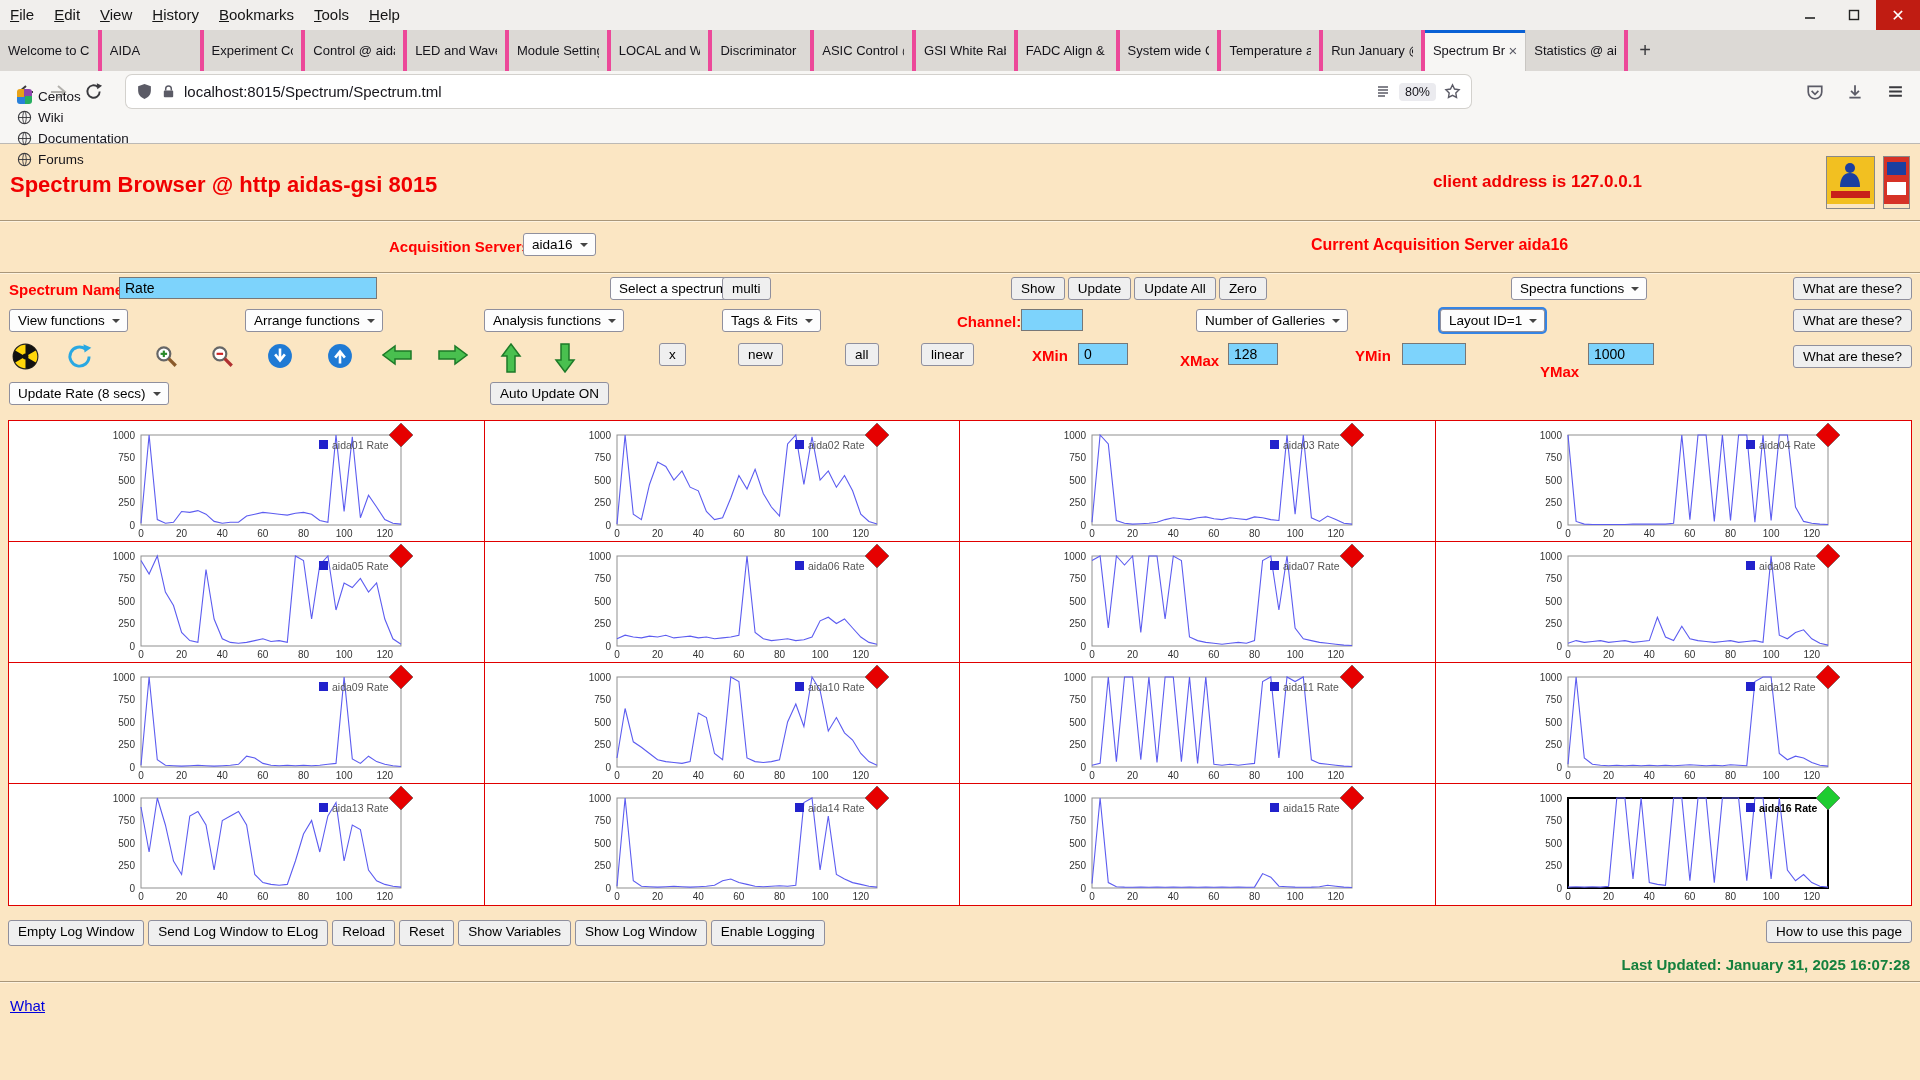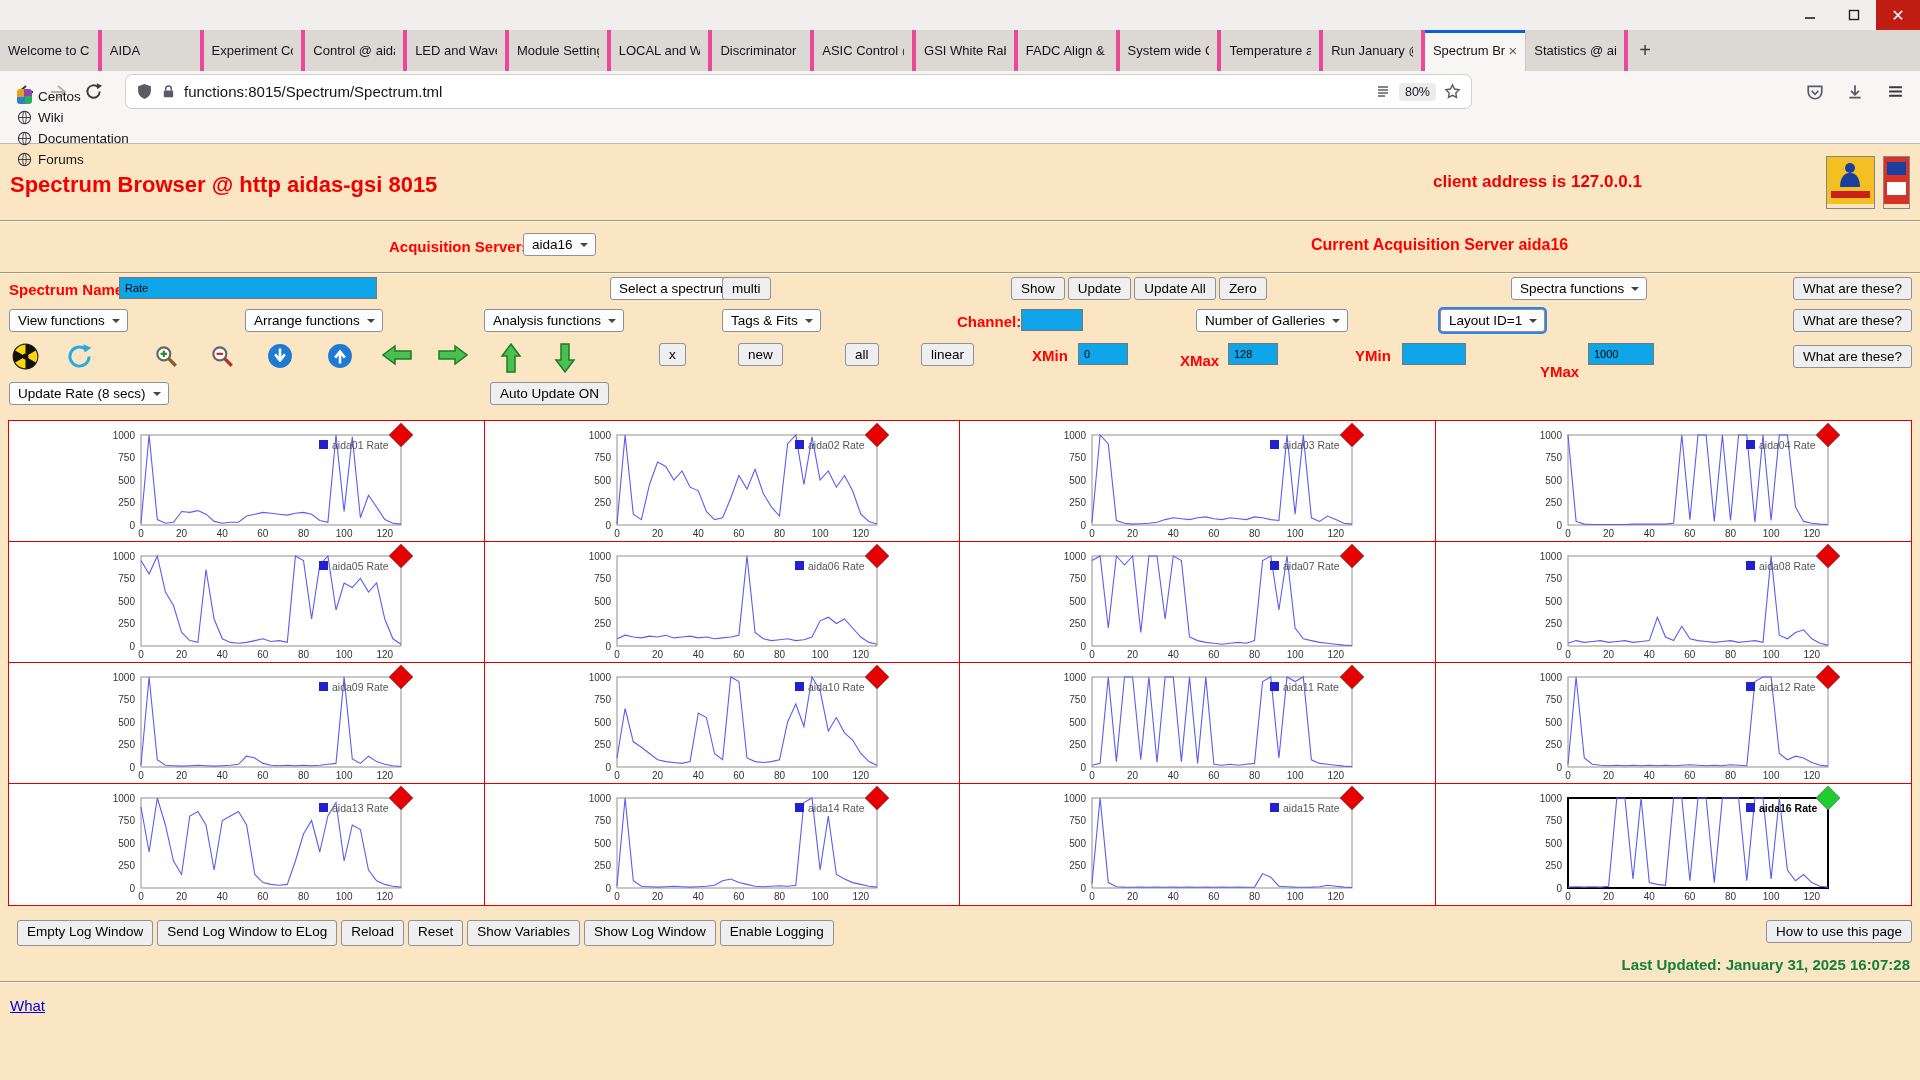--- a/index.html
+++ b/index.html
@@ -50,49 +50,58 @@
   .acq-sel { position:absolute; left:523px; top:11px; }
   .current-server { position:absolute; left:1311px; top:14px; font-size:16px; }
 
   .ctl-row { position:relative; height:32px; }
   .ctl-row .abs { position:absolute; top:3px; }
 
   .btn { display:inline-block; font-size:13.5px; padding:3px 9px; background:#efefef; border:1px solid #8f8f9d; border-radius:3px; color:#000; white-space:nowrap; }
   .sel { display:inline-block; font-size:13.5px; padding:3px 22px 3px 8px; background:#fdfdfd; border:1px solid #8f8f9d; border-radius:3px; position:relative; white-space:nowrap; }
   .sel::after { content:""; position:absolute; right:7px; top:50%; margin-top:-2px; border:4px solid transparent; border-top-color:#444; }
   .sel-focused { box-shadow:0 0 0 2px #3584e4; }
-  .txt { font-size:11px; padding:2px 5px; border:1px solid #777; background:#0ea5e9; height:22px; font-family:"Liberation Sans",sans-serif; }
+  .txt { font-size:14px; padding:2px 5px; border:1px solid #777; background:#7dd3fc; height:22px; font-family:"Liberation Sans",sans-serif; }
 
   .icon-row { position:relative; height:42px; }
   .icon-row .abs { position:absolute; top:5px; }
   .tool-icon { display:inline-flex; align-items:center; justify-content:center; }
 
   .row4 { position:relative; height:32px; }
 
   
   .grid { margin:8px 8px 0 8px; display:grid; grid-template-columns:repeat(4,1fr); border:1px solid #e00000; background:#ffffff; }
   .cell { height:121px; padding:2px 0 0 86px; background:#ffffff; border-right:1px solid #e00000; border-bottom:1px solid #e00000; }
   .cell:nth-child(4n) { border-right:none; }
   .cell:nth-child(n+13) { border-bottom:none; }
   .tk { font:10px "Liberation Sans",sans-serif; fill:#333; }
   .lg { font:10.5px "Liberation Sans",sans-serif; fill:#555; }
   .lg.sel { fill:#000; font-weight:bold; }
 
-  .footer-row { position:relative; margin-top:14px; padding-left:17px; display:flex; gap:4px; height:26px; }
+  .footer-row { position:relative; margin-top:14px; padding-left:8px; display:flex; gap:4px; height:26px; }
   .howto { position:absolute; right:8px; top:0; }
   .last-updated { text-align:right; margin:10px 10px 8px 0; font-size:15px; font-weight:bold; color:#15803d; }
   .home-row { margin:14px 0 0 10px; }
   .home-link { color:#0000dd; text-decoration:underline; font-size:15px; }
 </style>
 </head>
 <body>
 
 <div class="window">
 
   <div class="menubar">
+    <span id="menus" style="display:flex;">
+        <span class="menu">File</span>
+        <span class="menu">Edit</span>
+        <span class="menu">View</span>
+        <span class="menu">History</span>
+        <span class="menu">Bookmarks</span>
+        <span class="menu">Tools</span>
+        <span class="menu">Help</span>
+      </span>
     <span class="win-controls">
       <span class="win-btn">
           <svg width="12" height="12">
             <line x1="1" y1="9" x2="11" y2="9" stroke="#222" stroke-width="1.6"></line>
           </svg>
         </span>
       <span class="win-btn">
           <svg width="12" height="12">
             <rect x="1.5" y="1.5" width="9" height="9" fill="none" stroke="#222" stroke-width="1.4"></rect>
           </svg>
@@ -180,21 +189,21 @@
           <svg width="17" height="17" viewBox="0 0 16 16">
             <path d="M8 1l6 2v4c0 4-2.5 6.5-6 8-3.5-1.5-6-4-6-8V3z" fill="#5b5b66"></path>
           </svg>
         </span>
       <span class="tool-icon">
           <svg width="15" height="15" viewBox="0 0 16 16">
             <rect x="3" y="7" width="10" height="7" rx="1" fill="#5b5b66"></rect>
             <path d="M5 7V5a3 3 0 0 1 6 0v2" stroke="#5b5b66" stroke-width="1.6" fill="none"></path>
           </svg>
         </span>
-      <span class="url-text">functions:8015/Spectrum/Spectrum.tml</span>
+      <span class="url-text">localhost:8015/Spectrum/Spectrum.tml</span>
       <span class="tool-icon">
           <svg width="16" height="16" viewBox="0 0 16 16">
             <path d="M3 3h10M3 6h10M3 9h10M3 12h7" stroke="#5b5b66" stroke-width="1.4"></path>
           </svg>
         </span>
       <span class="zoom-badge">80%</span>
       <span class="tool-icon">
           <svg width="17" height="17" viewBox="0 0 16 16">
             <path d="M8 1.8l1.9 3.9 4.3.6-3.1 3 .7 4.3L8 11.6l-3.8 2 .7-4.3-3.1-3 4.3-.6z" fill="none" stroke="#5b5b66" stroke-width="1.3"></path>
           </svg>

